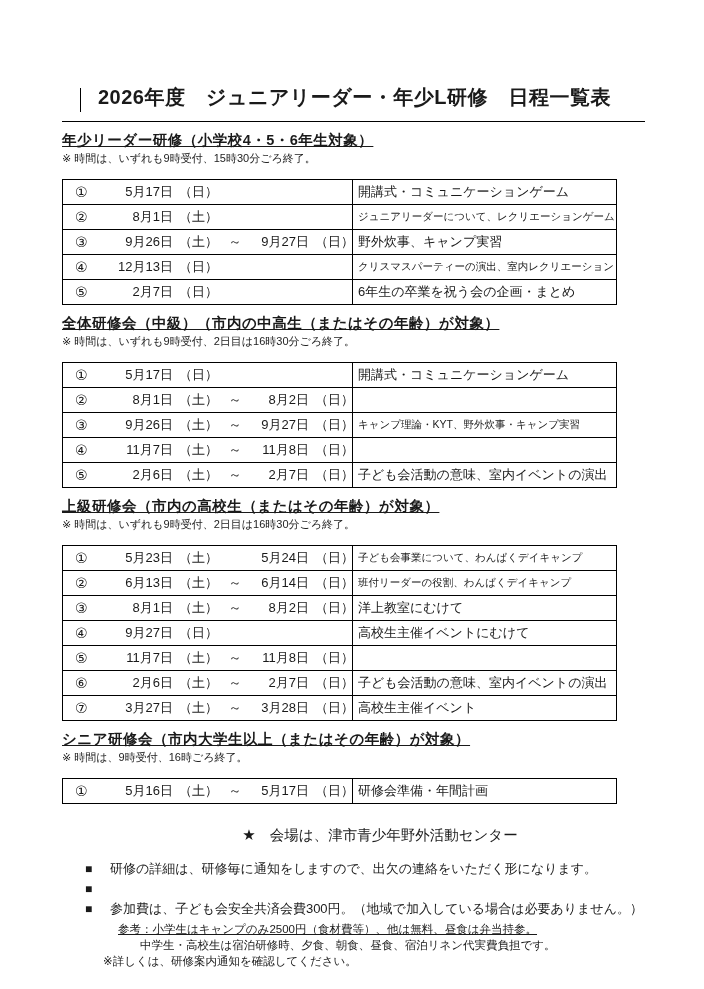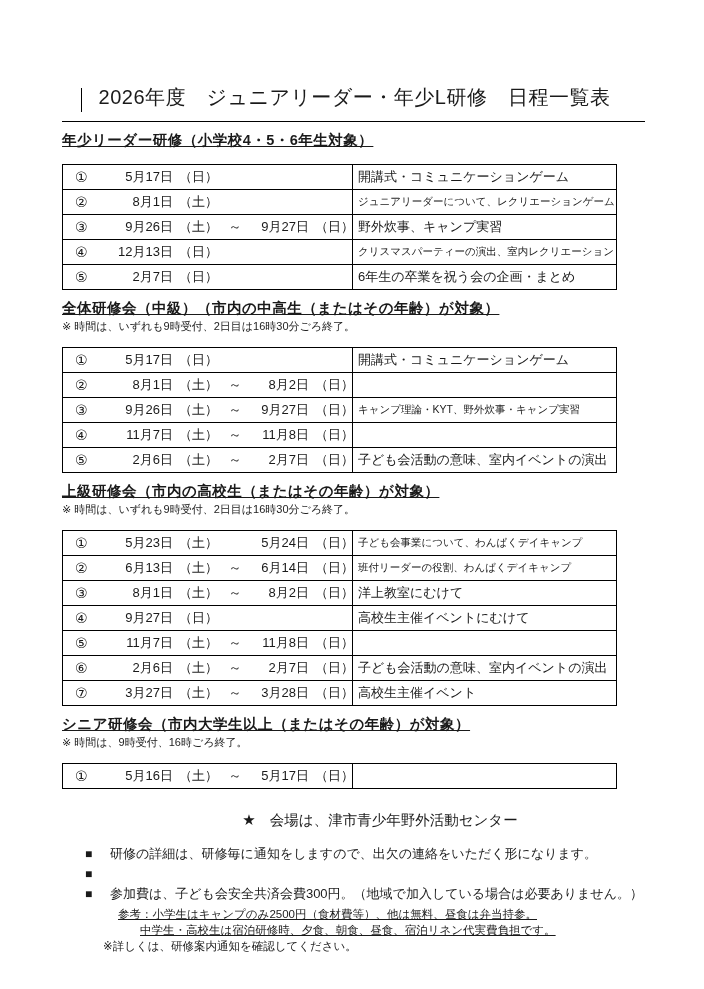--- a/index.html
+++ b/index.html
@@ -10,21 +10,21 @@
     background:#ffffff;
     color:#1a1a1a;
     font-family:"Liberation Sans","DejaVu Sans",sans-serif;
     box-sizing:border-box;
     padding:84px 59px 0 62px;
     overflow:hidden;
   }
   
   .title-row{position:relative;text-align:center;height:26px;line-height:26px;}
   .title-row .doc-title{
-    font-size:20px;font-weight:normal;letter-spacing:0.5px;display:inline;
+    font-size:20px;font-weight:bold;letter-spacing:0.5px;display:inline;
     margin:16px;
   }
   .caret{
     display:inline-block;width:1px;height:24px;background:#000;
     vertical-align:middle;margin-right:1px;
   }
   .title-rule{
     border:none;border-top:1.6px solid #000;margin:11px 0 0 0;
   }
   
@@ -70,36 +70,37 @@
   .venue .star{margin-right:14px;font-size:15px;}
   
   .bullets{margin-top:15px;}
   .bullet{display:flex;font-size:13px;line-height:20px;padding-left:23px;}
   .bullet .marker{width:25px;flex:0 0 25px;font-size:12px;}
   
   .footnotes{margin-top:2px;}
   .fnote{font-size:11.5px;line-height:16px;white-space:nowrap;}
   .fnote.ind0{padding-left:41px;}
   .fnote.ind1{padding-left:56px;text-decoration:underline;}
-  .fnote.ind2{padding-left:78px;text-decoration:underline;}
+  .fnote.ind2{padding-left:78px;}
 </style>
 </head>
 <body>
 
 <div class="page">
 
   <div class="title-row">
     <span class="caret"></span><h1 class="doc-title">2026年度　ジュニアリーダー・年少L研修　日程一覧表</h1>
   </div>
 
   <hr class="title-rule">
 
   <div id="sections">
       <div class="section">
         <div><span class="sec-head">年少リーダー研修（小学校4・5・6年生対象）</span></div>
+        <div class="sec-note">※ 時間は、いずれも9時受付、15時30分ごろ終了。</div>
         <div class="tbl">
           <div class="tr">
             <div class="td-left">
               <span class="num">①</span>
               <span class="d1">5月17日</span>
               <span class="w1">（日）</span>
               <span class="tl"></span>
               <span class="d2"></span>
               <span class="w2"></span>
             </div>
@@ -300,20 +301,21 @@
         <div class="tbl">
           <div class="tr">
             <div class="td-left">
               <span class="num">①</span>
               <span class="d1">5月16日</span>
               <span class="w1">（土）</span>
               <span class="tl">～</span>
               <span class="d2">5月17日</span>
               <span class="w2">（日）</span>
             </div>
+            <div class="td-desc">研修会準備・年間計画</div>
           </div>
         </div>
       </div>
     </div>
 
   <div class="venue">
     <span class="star">★</span><span>会場は、津市青少年野外活動センター</span>
   </div>
 
   <div class="bullets" id="bullets">

